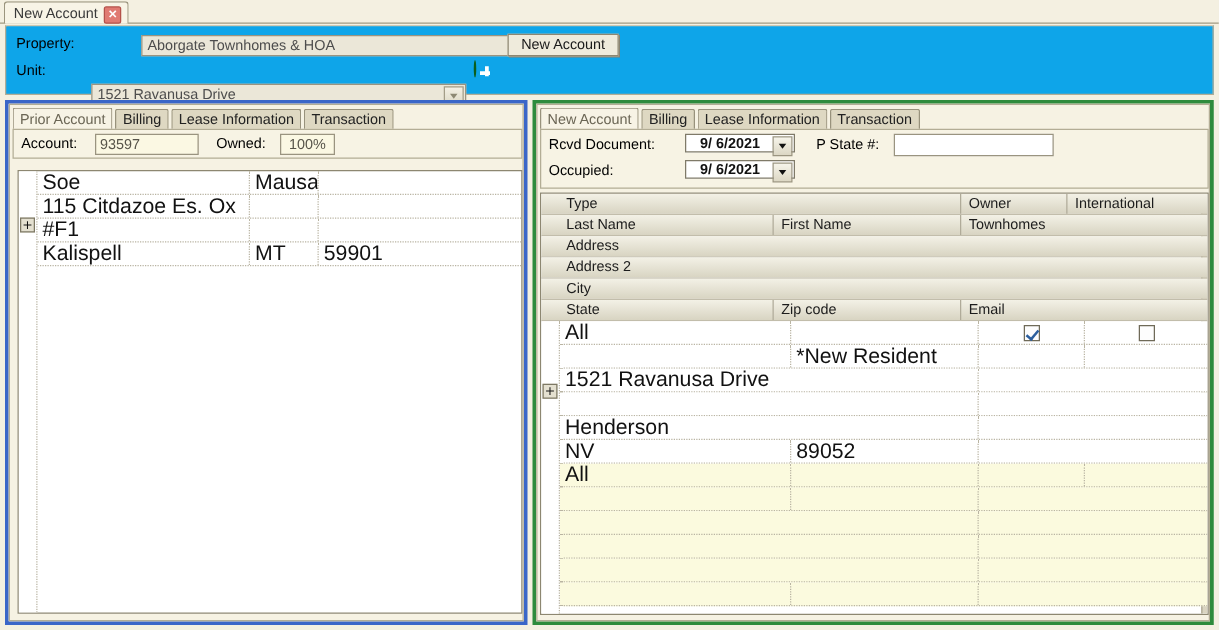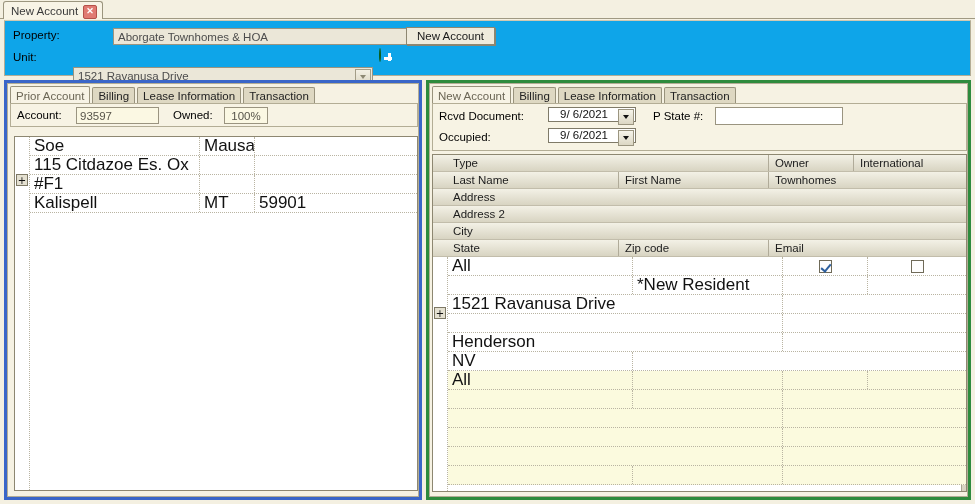--- a/index.html
+++ b/index.html
@@ -175,24 +175,25 @@
   }
   .txtbox.white{background:#ffffff;color:#111;}
   .txtbox.ctr{justify-content:center;padding-left:0;}
 
   
   .datebox{
     box-sizing:border-box;
     background:#ffffff;
     border:1px solid #7f7a68;
     height:15px;
-    display:flex;align-items:flex-start;
+    display:flex;align-items:flex-end;
     position:relative;
     font-size:11.5px;
     color:#111;
+    font-weight:bold;
   }
   .datebox .dtxt{
     flex:1;text-align:center;padding-right:16px;letter-spacing:0px;
   }
   .datebox .arrowbox{
     position:absolute;right:1px;top:1px;
     width:14px;height:14px;
     background:linear-gradient(#f6f4ea,#dcd7c4);
     border:1px solid #9b9580;
     display:flex;align-items:center;justify-content:center;
@@ -500,20 +501,21 @@
           <span class="gcell nb" style="flex:1;"></span>
         </div>
 
         <div class="grow wrow" style="top:178px;height:19px;">
           <span class="gcell" style="width:335px;">Henderson</span>
           <span class="gcell nb" style="flex:1;"></span>
         </div>
 
         <div class="grow wrow" style="top:197px;height:19px;">
           <span class="gcell" style="width:185px;">NV</span>
+          <span class="gcell" style="width:150px;">89052</span>
           <span class="gcell nb" style="flex:1;"></span>
         </div>
 
         <div class="grow yrow" style="top:216px;height:19px;">
           <span class="gcell" style="width:185px;">All</span>
           <span class="gcell" style="width:150px;"></span>
           <span class="gcell" style="width:85px;"></span>
           <span class="gcell nb" style="flex:1;"></span>
         </div>
 

